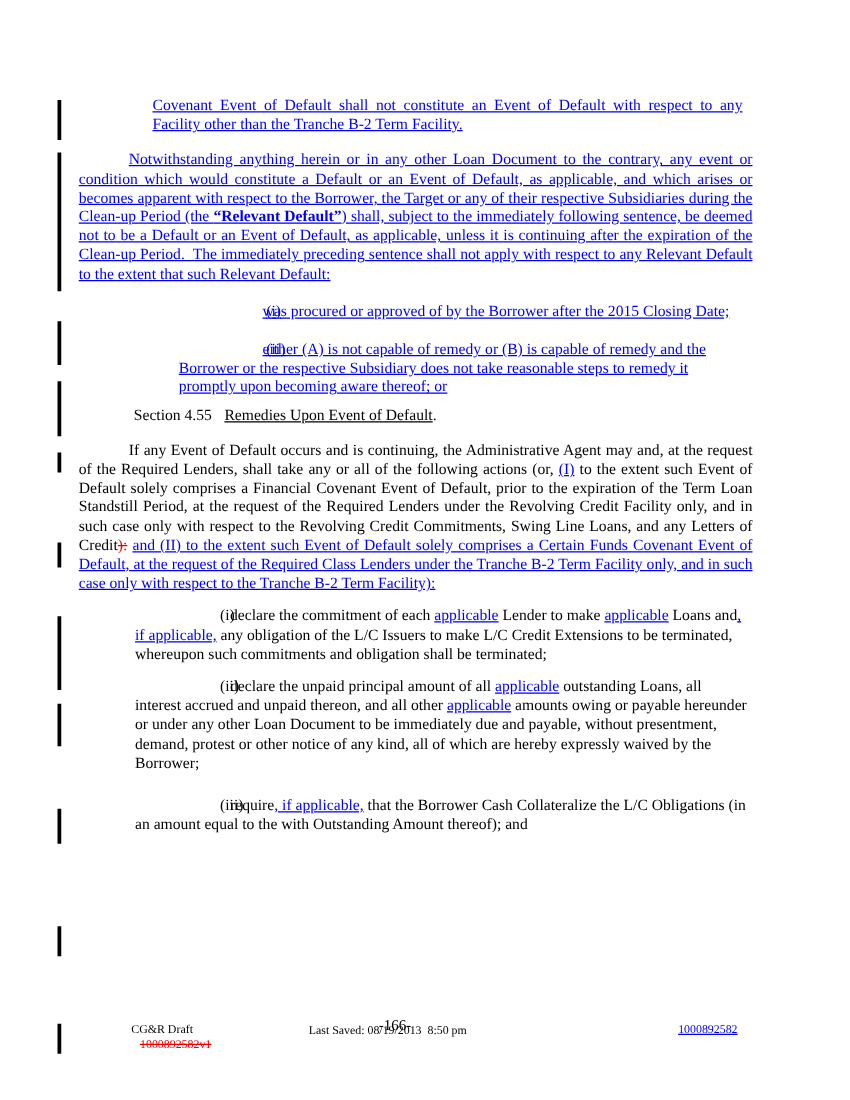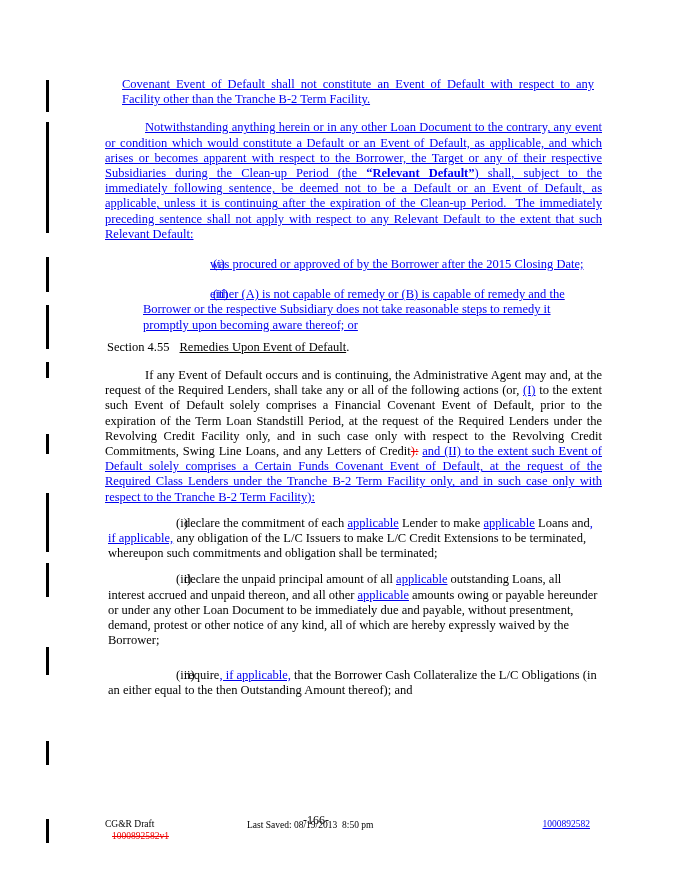--- a/index.html
+++ b/index.html
@@ -13,21 +13,21 @@
   .doc-body .blk:nth-child(2){margin-bottom:15px;}
   .doc-body .blk:nth-child(3){margin-bottom:15px;}
   .doc-body .blk:nth-child(4){margin-bottom:7px;}
   .doc-body .blk:nth-child(5){margin-bottom:13px;}
   .doc-body .blk:nth-child(6){margin-bottom:11px;}
   .doc-body .blk:nth-child(7){margin-bottom:11px;}
   .doc-body .blk:nth-child(8){margin-bottom:19px;}
   .doc-body .blk:nth-child(9){margin-bottom:20px;}
   
   .blockquote{margin-left:59px;margin-right:8px;text-align:justify;}
-  .body-indent{text-indent:40px;text-align:justify;margin-left:42px;}
+  .body-indent{text-indent:40px;text-align:justify;}
   .list-a{margin-left:80px;margin-right:10px;text-indent:35px;}
   .list-b{margin-left:45px;margin-right:2px;text-indent:34px;}
   .section-heading{text-indent:44px;}
   
   .r-plain{color:var(--txt);}
   .r-plain-u{color:var(--txt);text-decoration:underline;}
   .r-ins{color:var(--ins);text-decoration:underline;text-decoration-color:var(--ins);}
   .r-ins-bold{color:var(--ins);font-weight:bold;text-decoration:underline;text-decoration-color:var(--ins);}
   .r-del{color:var(--del);text-decoration:line-through;text-decoration-color:var(--del);}
   .r-tab{display:inline-block;width:10px;}
@@ -64,21 +64,21 @@
     </div>
   <div class="doc-body">
       <p class="blk blockquote"><span class="r-ins">Covenant Event of Default shall not constitute an Event of Default with respect to any Facility other than the Tranche B-2 Term Facility.</span></p>
       <p class="blk body-indent"><span class="r-ins">Notwithstanding anything herein or in any other Loan Document to the contrary, any event or condition which would constitute a Default or an Event of Default, as applicable, and which arises or becomes apparent with respect to the Borrower, the Target or any of their respective Subsidiaries during the Clean-up Period (the </span><span class="r-ins-bold">“Relevant Default”</span><span class="r-ins">) shall, subject to the immediately following sentence, be deemed not to be a Default or an Event of Default, as applicable, unless it is continuing after the expiration of the Clean-up Period.&nbsp; The immediately preceding sentence shall not apply with respect to any Relevant Default to the extent that such Relevant Default:</span></p>
       <p class="blk list-a"><span class="r-num r-ins">(i)</span><span class="r-ins">was procured or approved of by the Borrower after the 2015 Closing Date;</span></p>
       <p class="blk list-a"><span class="r-num r-ins">(ii)</span><span class="r-ins">either (A) is not capable of remedy or (B) is capable of remedy and the Borrower or the respective Subsidiary does not take reasonable steps to remedy it promptly upon becoming aware thereof; or</span></p>
       <p class="blk section-heading"><span class="r-plain">Section 4.55</span><span class="r-tab"></span><span class="r-plain-u">Remedies Upon Event of Default</span><span class="r-plain">.</span></p>
       <p class="blk body-indent"><span class="r-plain">If any Event of Default occurs and is continuing, the Administrative Agent may and, at the request of the Required Lenders, shall take any or all of the following actions (or, </span><span class="r-ins">(I)</span><span class="r-plain"> to the extent such Event of Default solely comprises a Financial Covenant Event of Default, prior to the expiration of the Term Loan Standstill Period, at the request of the Required Lenders under the Revolving Credit Facility only, and in such case only with respect to the Revolving Credit Commitments, Swing Line Loans, and any Letters of Credit</span><span class="r-del">):</span><span class="r-plain"> </span><span class="r-ins">and (II) to the extent such Event of Default solely comprises a Certain Funds Covenant Event of Default, at the request of the Required Class Lenders under the Tranche B-2 Term Facility only, and in such case only with respect to the Tranche B-2 Term Facility):</span></p>
       <p class="blk list-b"><span class="r-num r-plain">(i)</span><span class="r-plain">declare the commitment of each </span><span class="r-ins">applicable</span><span class="r-plain"> Lender to make </span><span class="r-ins">applicable</span><span class="r-plain"> Loans and</span><span class="r-ins">, if applicable,</span><span class="r-plain"> any obligation of the L/C Issuers to make L/C Credit Extensions to be terminated, whereupon such commitments and obligation shall be terminated;</span></p>
       <p class="blk list-b"><span class="r-num r-plain">(ii)</span><span class="r-plain">declare the unpaid principal amount of all </span><span class="r-ins">applicable</span><span class="r-plain"> outstanding Loans, all interest accrued and unpaid thereon, and all other </span><span class="r-ins">applicable</span><span class="r-plain"> amounts owing or payable hereunder or under any other Loan Document to be immediately due and payable, without presentment, demand, protest or other notice of any kind, all of which are hereby expressly waived by the Borrower;</span></p>
-      <p class="blk list-b"><span class="r-num r-plain">(iii)</span><span class="r-plain">require</span><span class="r-ins">, if applicable,</span><span class="r-plain"> that the Borrower Cash Collateralize the L/C Obligations (in an either equal to the then Outstanding Amount thereof); and</span></p>
+      <p class="blk list-b"><span class="r-num r-plain">(iii)</span><span class="r-plain">require</span><span class="r-ins">, if applicable,</span><span class="r-plain"> that the Borrower Cash Collateralize the L/C Obligations (in an amount equal to the with Outstanding Amount thereof); and</span></p>
     </div>
 
   <div class="page-number">-166-</div>
   <div class="footer-item draft-label">CG&amp;R Draft</div>
   <div class="footer-item del-id">1000892582v1</div>
   <div class="footer-item last-saved">Last Saved: 08/19/2013&nbsp; 8:50 pm</div>
   <div class="footer-item doc-link">1000892582</div>
 </div>
 
 </body></html>

